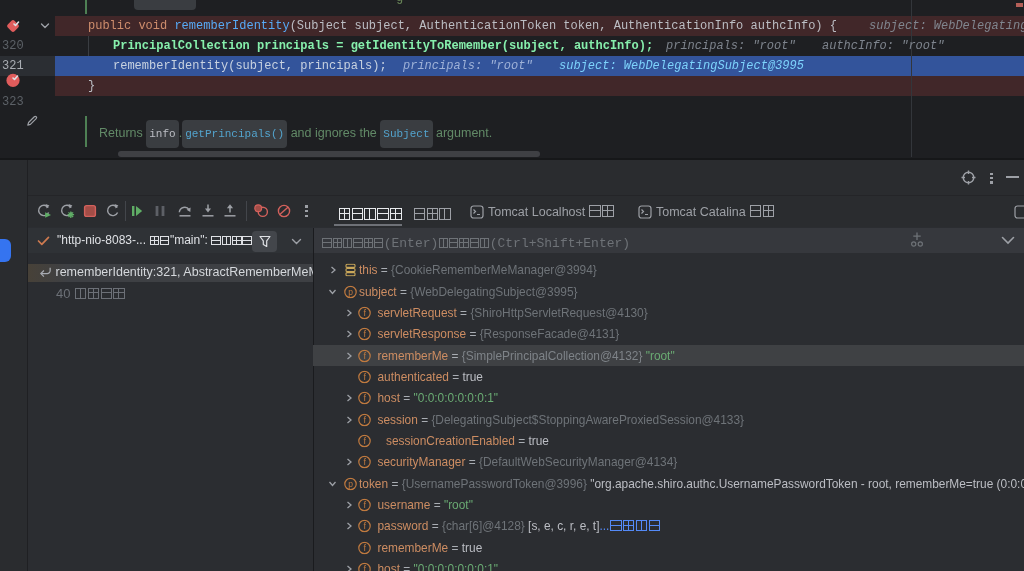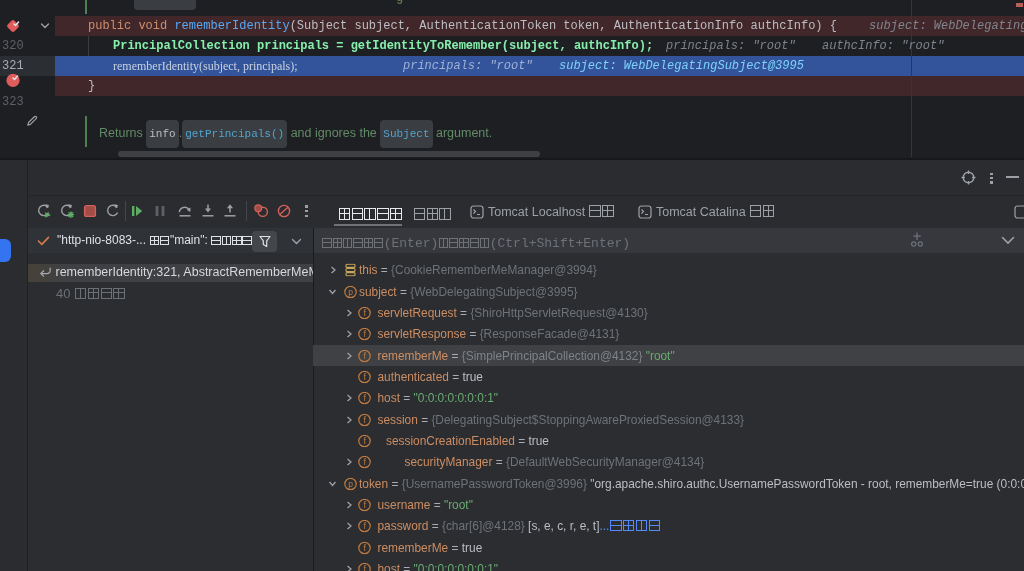--- a/index.html
+++ b/index.html
@@ -62,21 +62,21 @@
 
   <svg class="abs" style="left:25px;top:113px;" width="14" height="15" viewBox="0 0 15 16">
       <path d="M3 13 L3.8 10.2 L10 4 a1.4 1.4 0 0 1 2 2 L5.8 12.2 Z" stroke="#9da0a6" stroke-width="1.3" fill="none" stroke-linejoin="round"></path>
     </svg>
 
   <div class="abs mono" style="left:88px;top:16px;"><span style="color:#cf8e6d">public void </span><span style="color:#57aaf7">rememberIdentity</span><span style="color:#bcbec4">(Subject subject, AuthenticationToken token, AuthenticationInfo authcInfo) {</span></div>
   <div class="abs mono it" style="left:869px;top:16px;color:#80868f;">subject: WebDelegatingSub</div>
   <div class="abs mono" style="left:113px;top:36px;color:#86efac;font-weight:bold;">PrincipalCollection principals = getIdentityToRemember(subject, authcInfo);</div>
   <div class="abs mono it" style="left:666px;top:36px;color:#7e848d;">principals: "root"</div>
   <div class="abs mono it" style="left:822px;top:36px;color:#7e848d;">authcInfo: "root"</div>
-  <div class="abs mono" style="left:113px;top:56px;color:#c8d2e0;font-family:Liberation Serif, serif;">rememberIdentity(subject, principals);</div>
+  <div class="abs mono" style="left:113px;top:56px;color:#c8d2e0;">rememberIdentity(subject, principals);</div>
   <div class="abs mono it" style="left:403px;top:56px;color:#9fb2d8;">principals: "root"</div>
   <div class="abs mono it" style="left:559px;top:56px;color:#7dd3fc;">subject: WebDelegatingSubject@3995</div>
   <div class="abs mono" style="left:88px;top:76px;color:#bcbec4;">}</div>
 
   <div class="abs" style="left:99px;top:120px;color:#628a67;height:26px;line-height:26px;font-size:12.5px;white-space:pre;">Returns <span class="chip" style="color:#bcbec4;">info</span>.<span class="chip" style="color:#53a4ce;">getPrincipals()</span> and ignores the <span class="chip" style="color:#53a4ce;">Subject</span> argument.</div>
 
   <div class="abs" style="left:118px;top:150.5px;width:422px;height:6.5px;background:#47494e;border-radius:3px;opacity:.8;"></div>
 
   <div class="abs" style="left:1016px;top:3px;width:7px;height:4px;background:#b55f58;"></div>
 </div>
@@ -291,21 +291,21 @@
     <span class="in" style="left:73px;"><span class="nm">sessionCreationEnabled</span><span class="eq"> = </span><span>true</span></span>
   </div>
   <div class="row" style="top:291.7px;">
     <svg class="chev" style="left:32px;" width="8" height="9" viewBox="0 0 8 9">
         <path d="M2.5 1.5 L6 4.5 L2.5 7.5" stroke="#9da0a6" stroke-width="1.3" fill="none"></path>
       </svg>
     <svg class="chev" style="left:45px;" width="13" height="13" viewBox="0 0 13 13">
         <circle cx="6.5" cy="6.5" r="5.7" stroke="#c07a3f" stroke-width="1.2" fill="none"></circle>
         <text x="6.8" y="9.6" text-anchor="middle" font-size="9" font-family="Liberation Sans" fill="#c07a3f">f</text>
       </svg>
-    <span class="in" style="left:64.5px;margin-left:27px;"><span class="nm">securityManager</span><span class="eq"> = </span><span class="gr">{DefaultWebSecurityManager@4134}</span></span>
+    <span class="in" style="left:64.5px;"><span class="nm">securityManager</span><span class="eq"> = </span><span class="gr">{DefaultWebSecurityManager@4134}</span></span>
   </div>
   <div class="row" style="top:313px;">
     <svg class="chev" style="left:15px;" width="9" height="8" viewBox="0 0 9 8">
         <path d="M1.5 2 L4.5 5.5 L7.5 2" stroke="#9da0a6" stroke-width="1.3" fill="none"></path>
       </svg>
     <svg class="chev" style="left:30.5px;" width="13" height="13" viewBox="0 0 13 13">
         <circle cx="6.5" cy="6.5" r="5.7" stroke="#c07a3f" stroke-width="1.2" fill="none"></circle>
         <text x="6.6" y="9.4" text-anchor="middle" font-size="8.5" font-family="Liberation Sans" fill="#c07a3f">p</text>
       </svg>
     <span class="in" style="left:46px;"><span class="nm">token</span><span class="eq"> = </span><span class="gr">{UsernamePasswordToken@3996}</span> <span style="color:#bcbec4;">"org.apache.shiro.authc.UsernamePasswordToken - root, rememberMe=true (0:0:0:0:0:0:0:1)"</span></span>

